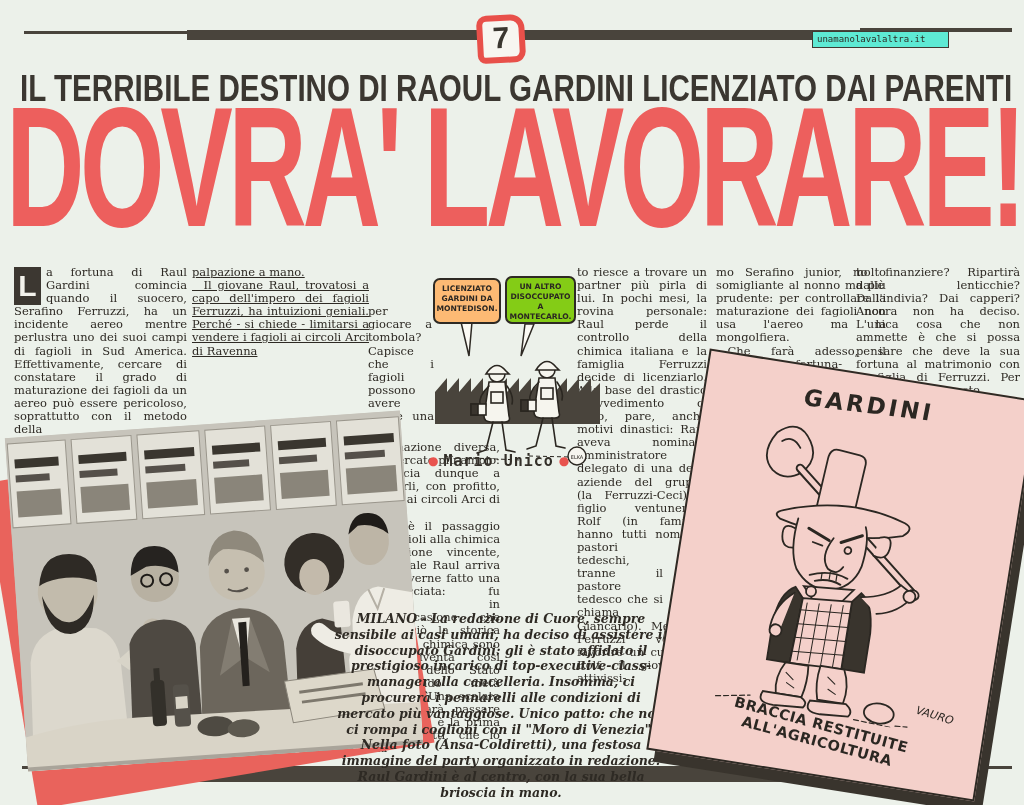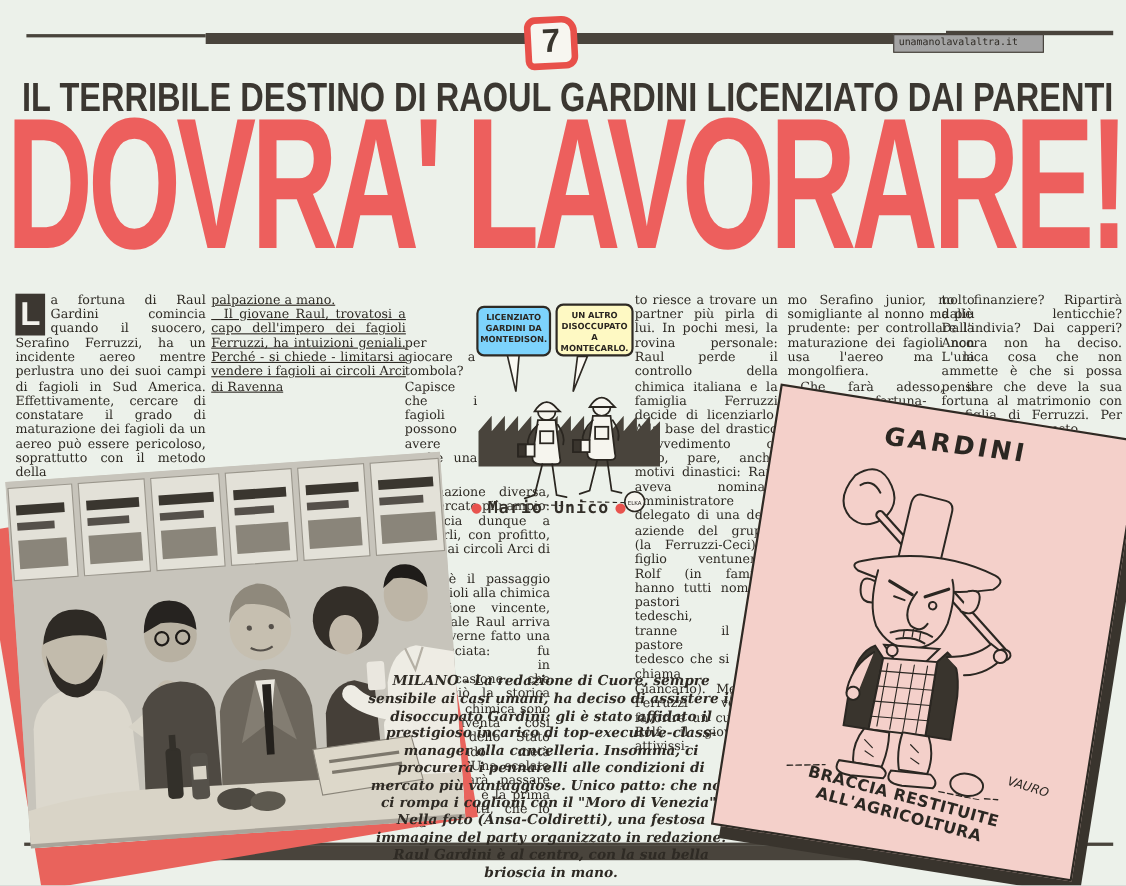--- a/index.html
+++ b/index.html
@@ -14,21 +14,21 @@
   #rule-thick-top-right { left:518px; top:30px;  width:344px; height:10px; }
   #rule-med-top-right   { left:860px; top:28px;  width:152px; height:4px; }
   #rule-thin-bottom     { left:22px;  top:766px; width:990px; height:3px; }
   #rule-thick-bottom    { left:190px; top:769px; width:646px; height:13px; }
 
   #page-badge { position:absolute; left:477px; top:15px; width:48px; height:48px;
     background:#f7f6f0; border:6px solid #e8504a; border-radius:10px 14px 11px 8px;
     transform:rotate(-3deg); text-align:center;
     font:bold 30px/34px "Liberation Sans", sans-serif; color:#3a362f; z-index:5; }
   #url-box { position:absolute; left:812px; top:31px; width:137px; height:17px;
-    background:#a3a3a3; border:1px solid #3f3a33; z-index:4;
+    background:#5eead4; border:1px solid #3f3a33; z-index:4;
     font:9px/15px "DejaVu Sans Mono", monospace; color:#2e2a24; padding-left:4px; }
 
   
   #kicker { position:absolute; left:20px; top:70px; white-space:nowrap;
     font:bold 37px/38px "Liberation Sans", sans-serif; letter-spacing:0px;
     color:#3b3731; transform:scaleX(0.80); transform-origin:0 0; }
   #big-title { position:absolute; left:6px; top:82px; white-space:nowrap;
     font:bold 170px/170px "Liberation Sans", sans-serif; letter-spacing:-7px;
     color:#ed5f5d; transform:scale(0.64,1.0); transform-origin:0 0; }
 
@@ -47,22 +47,22 @@
   .sp4 { float:right; width:44px; height:352px; shape-outside:inset(278px 0 0 0); }
   .sp6 { float:right; width:40px; height:160px; shape-outside:inset(118px 0 0 0); }
   #drop-cap { float:left; width:27px; height:38px; margin:1px 5px 0 0;
     background:#3c3731; color:#f3f2ec; text-align:center;
     font:bold 30px/38px "Liberation Sans", sans-serif; }
 
   
   .bubble { position:absolute; border:2px solid #2e2a24; border-radius:7px;
     font:bold 7.6px/1.3 "DejaVu Sans", sans-serif; color:#2b2722;
     text-align:center; white-space:pre-line; padding-top:4px; z-index:3; }
-  #bubble-left  { left:433px; top:278px; width:68px; height:46px; background:#7dd3fc; }
-  #bubble-right { left:505px; top:276px; width:71px; height:48px; background:#fef9c3; }
+  #bubble-left  { left:433px; top:278px; width:68px; height:46px; background:#fdba74; }
+  #bubble-right { left:505px; top:276px; width:71px; height:48px; background:#84cc16; }
   #comic-art { position:absolute; left:425px; top:266px; z-index:2; }
   #byline { position:absolute; left:428px; top:452px; width:160px; z-index:3;
     display:flex; align-items:center; gap:5px; }
   #byline .name { font:bold 15px/18px "DejaVu Sans Mono", monospace;
     letter-spacing:1px; color:#332f29; }
   .byline-dot { color:#e8534e; font-size:12px; line-height:12px; }
 
   
   #photo-back { position:absolute; left:8px; top:448px; width:402px; height:330px;
     background:#e9635c; transform:rotate(-9.5deg); z-index:1; }

